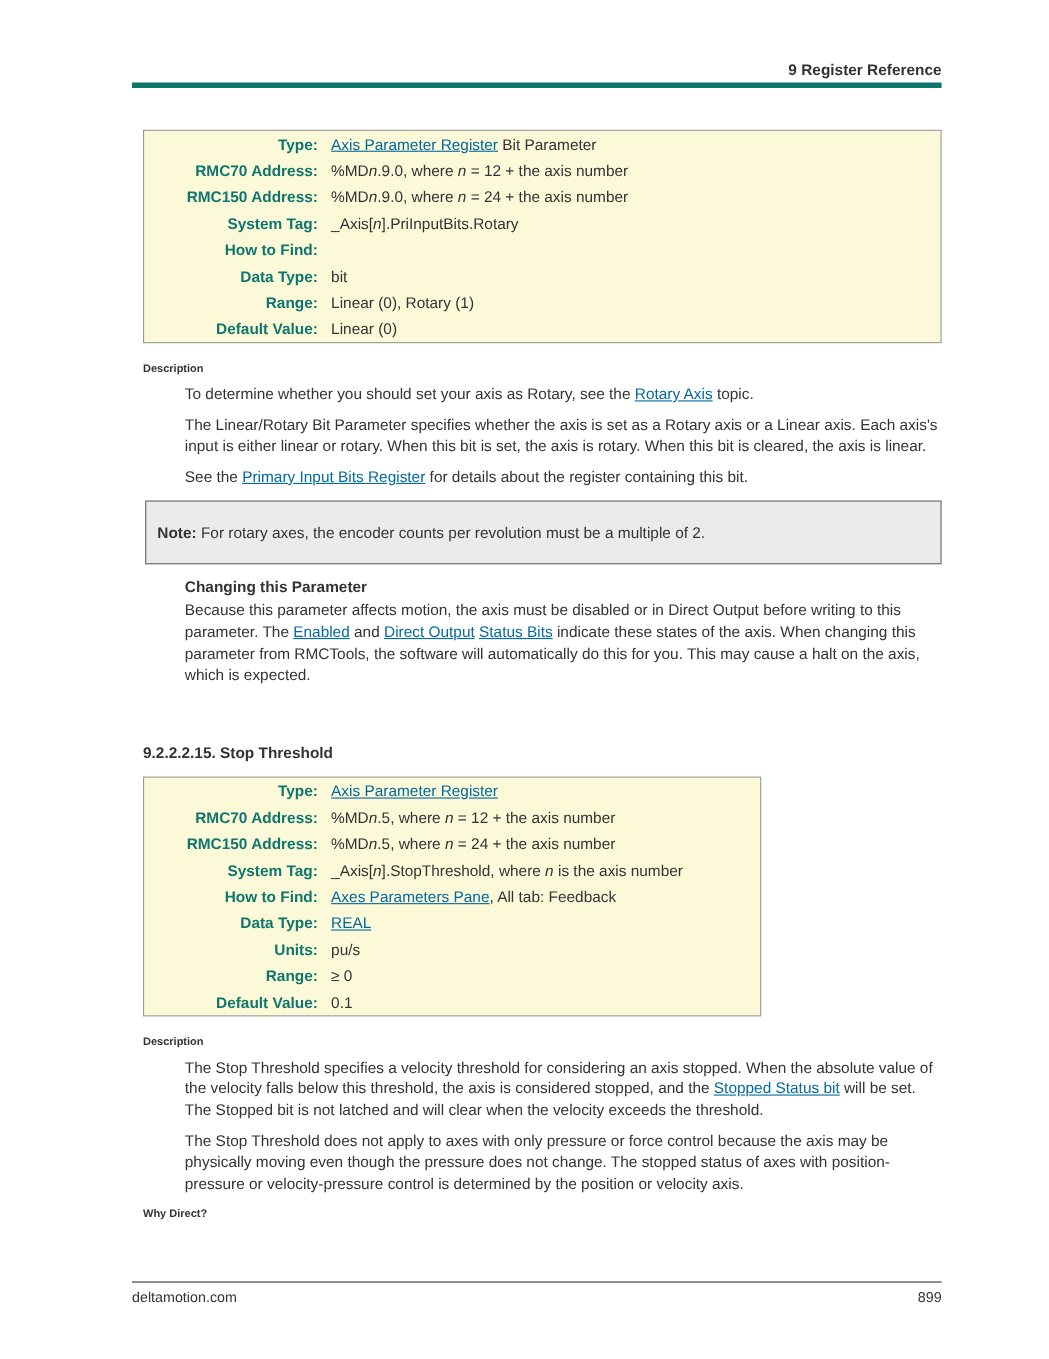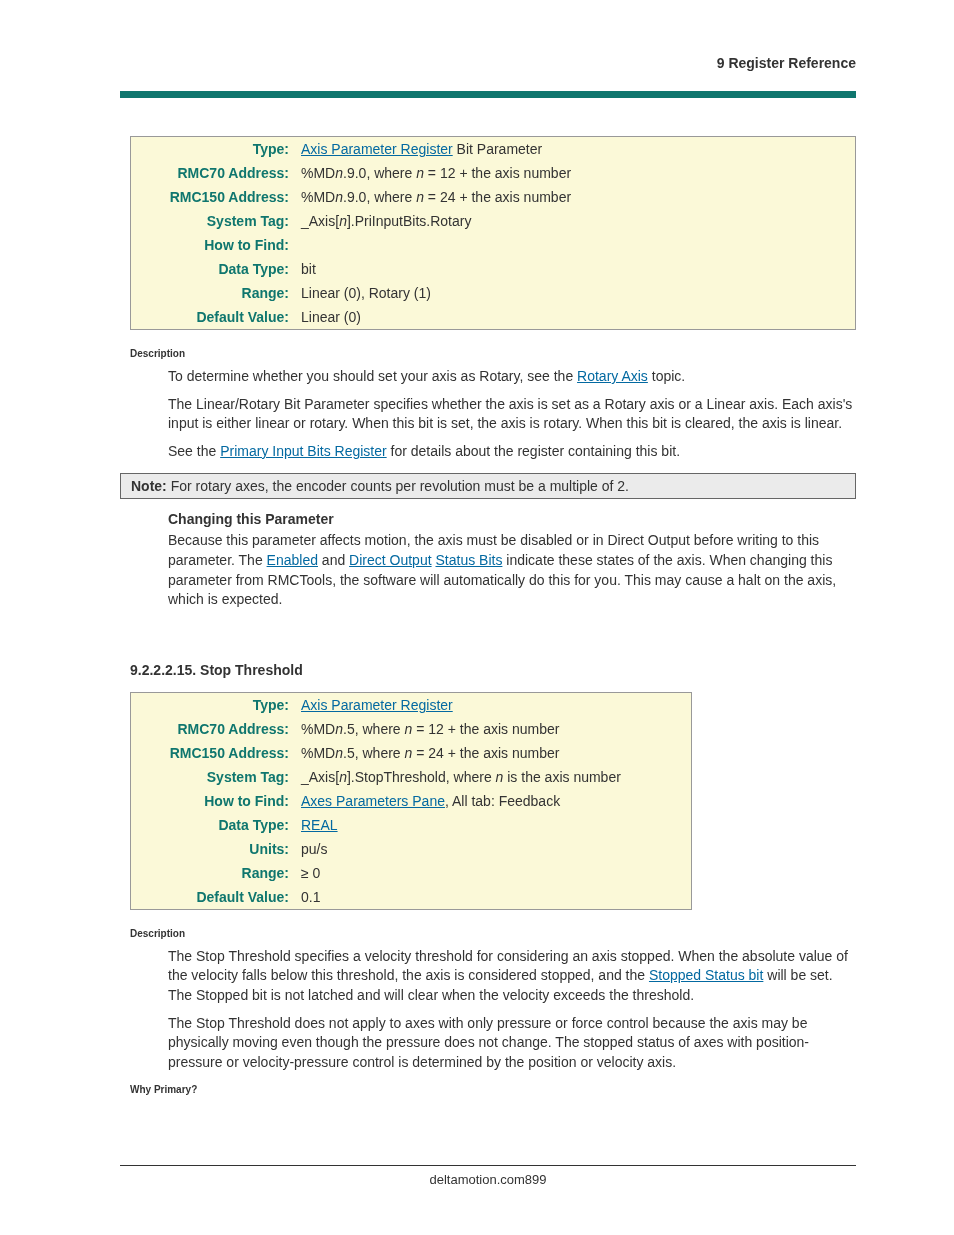--- a/index.html
+++ b/index.html
@@ -11,25 +11,25 @@
     background: #fff;
   }
   .page {
     width: 954px;
     height: 1235px;
     box-sizing: border-box;
     padding: 55px 98px 40px 120px;
     position: relative;
   }
   .header-line {
-    border-bottom: 7px solid #0f766e;
+    border-bottom: 5px solid #0f766e;
     text-align: right;
     font-weight: bold;
     font-size: 14px;
-    padding-bottom: 20px;
+    padding-bottom: 4px;
     margin-bottom: 38px;
   }
   .param-table {
     border: 1px solid #999;
     background: #fbf9d8;
     margin-left: 10px;
     margin-bottom: 18px;
   }
   .param-row {
     display: flex;
@@ -55,42 +55,42 @@
     font-size: 10px;
     margin: 12px 0 8px 10px;
   }
   .body-text {
     margin: 0 0 8px 48px;
     line-height: 1.4;
   }
   .note-box {
     border: 1px solid #666;
     background: #ebebeb;
-    padding: 4px 10px;
-    margin: 12px 0 12px 0;
+    padding: 20px 10px;
+    margin: 12px 0 12px 12px;
   }
   .sub-heading {
     font-weight: bold;
     margin: 10px 0 4px 48px;
   }
   .section-num {
     font-weight: bold;
     margin: 52px 0 14px 10px;
   }
   .italic { font-style: italic; }
   .footer {
     position: absolute;
     bottom: 48px;
     left: 120px;
     right: 98px;
     border-top: 1px solid #333;
     padding-top: 6px;
     font-size: 13px;
     display: flex;
-    justify-content: center;
+    justify-content: space-between;
   }
 </style>
 </head>
 <body>
 
 <div class="page">
   <div class="header-line">9  Register Reference</div>
 
   <div class="param-table">
     <div class="param-row">
@@ -174,19 +174,19 @@
     <div class="param-row">
       <div class="param-label">Default Value:</div>
       <div class="param-value">0.1</div>
     </div>
   </div>
 
   <div class="heading">Description</div>
   <p class="body-text"><span>The Stop Threshold specifies a velocity threshold for considering an axis stopped. When the absolute value of the velocity falls below this threshold, the axis is considered stopped, and the </span><span class="link">Stopped Status bit</span><span> will be set. The Stopped bit is not latched and will clear when the velocity exceeds the threshold.</span></p>
   <p class="body-text">The Stop Threshold does not apply to axes with only pressure or force control because the axis may be physically moving even though the pressure does not change. The stopped status of axes with position-pressure or velocity-pressure control is determined by the position or velocity axis.</p>
 
-  <div class="heading">Why Primary?</div>
+  <div class="heading">Why Direct?</div>
 
   <div class="footer">
     <span>deltamotion.com</span>
     <span>899</span>
   </div>
 </div>
 
 </body></html>

